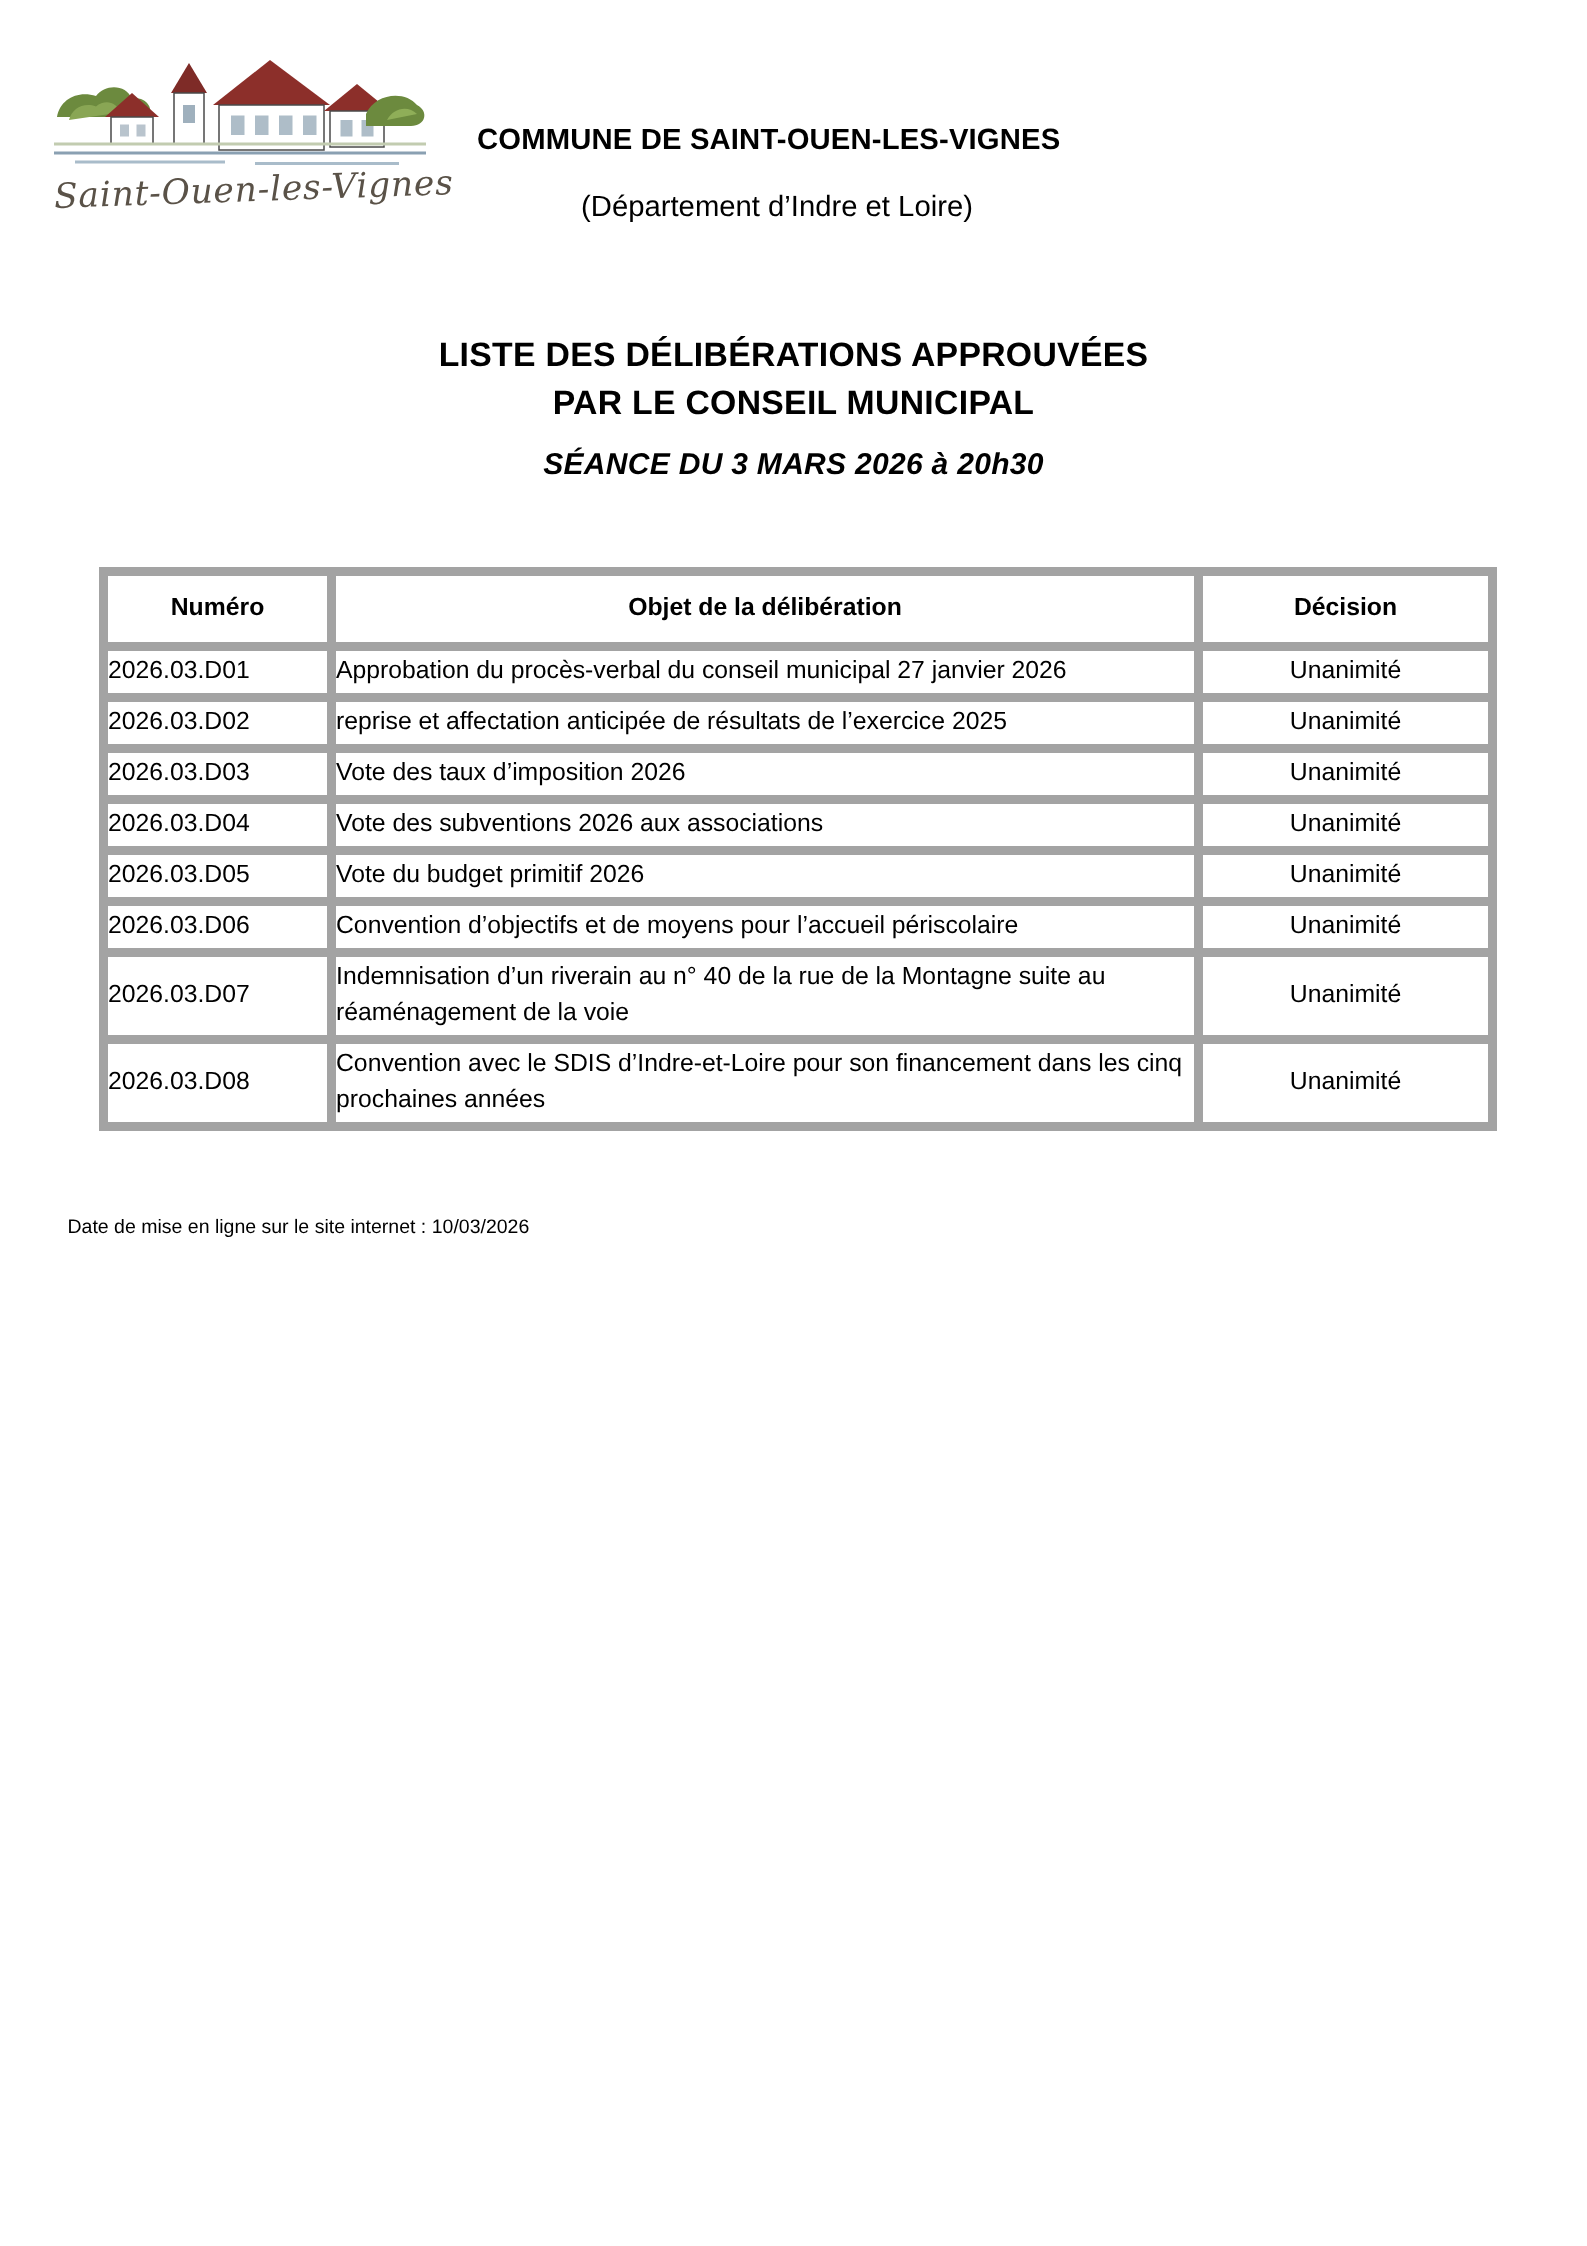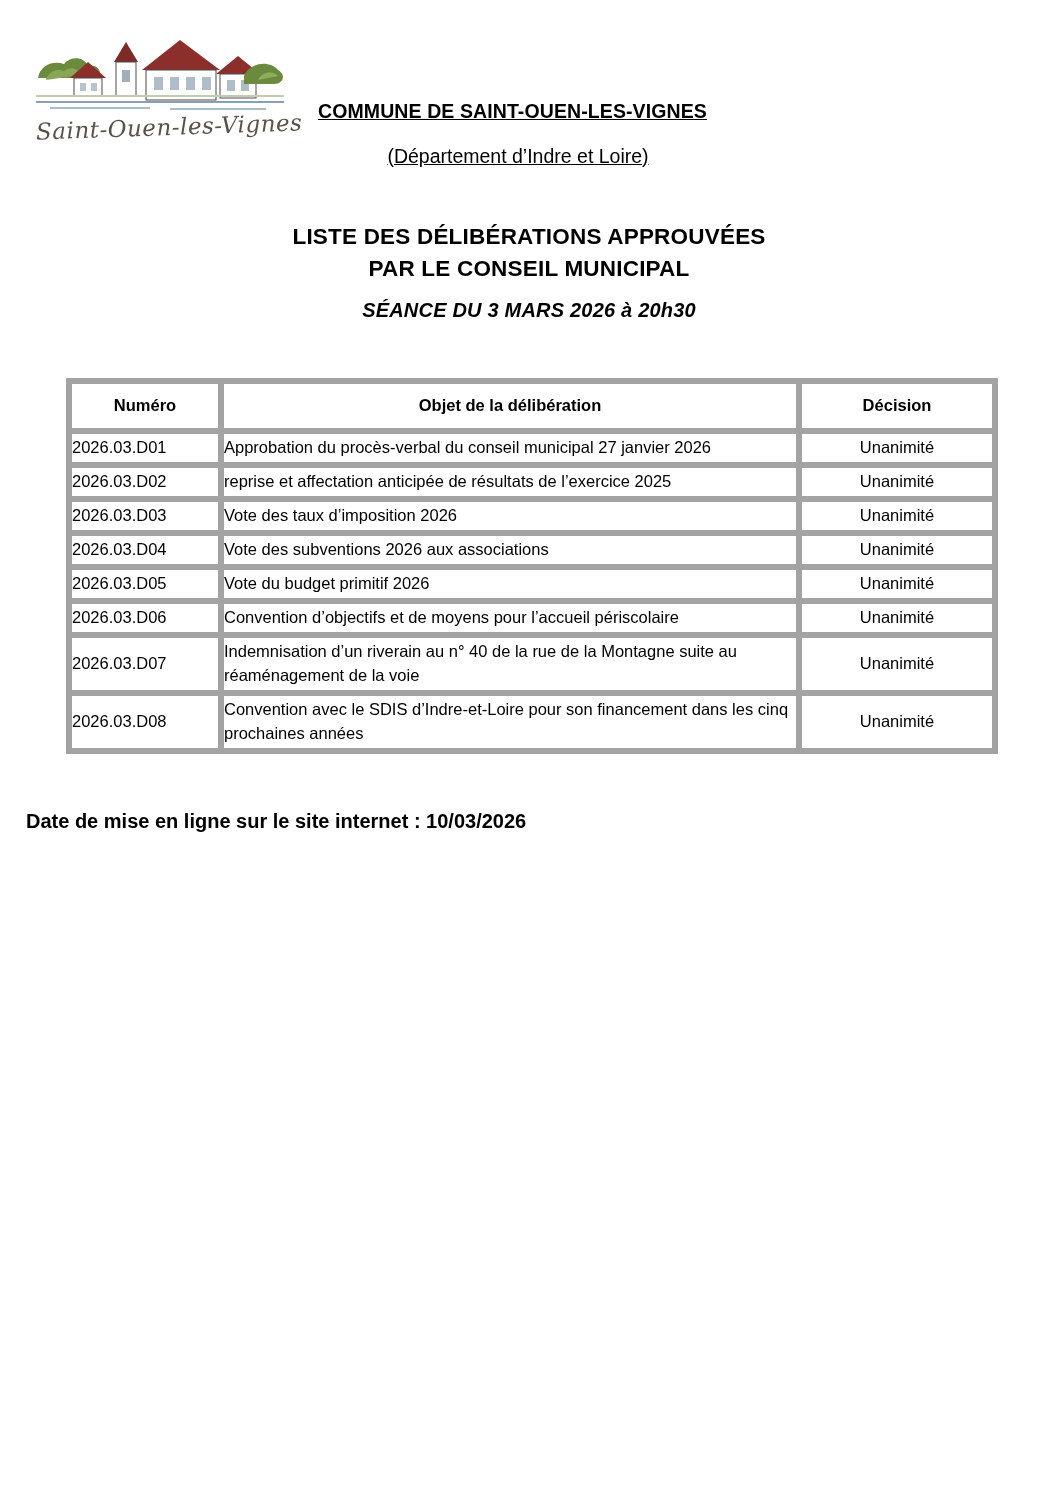--- a/index.html
+++ b/index.html
@@ -45,23 +45,22 @@
     font-size: 23px;
     color: #5a5248;
     letter-spacing: 0.5px;
     white-space: nowrap;
     transform: rotate(-2deg);
   }
 
   .header-titles {
     position: absolute;
     left: 318px;
-    top: 100px;
+    top: 82px;
     width: 660px;
-    text-decoration: underline;
   }
   .commune-line {
     font-size: 19.5px;
     font-weight: bold;
     letter-spacing: 0.1px;
     white-space: nowrap;
   }
   .departement-line {
     margin-top: 22px;
     font-size: 19.5px;
@@ -130,23 +129,23 @@
   td.dec {
     font-size: 16.5px;
     text-align: center;
     padding: 5px 6px;
   }
   tr.tall td { height: 52px; }
   tr.short td { height: 28px; }
 
   
   .online-date {
-    margin: 56px 0 0 26px;
-    font-size: 20px;
-    font-weight: bold;
+    margin: 56px 0 0 45px;
+    font-size: 13px;
+    font-weight: normal;
   }
 </style>
 </head>
 <body>
 
 <div class="page">
 
   <div class="header">
 
     <div class="logo">

